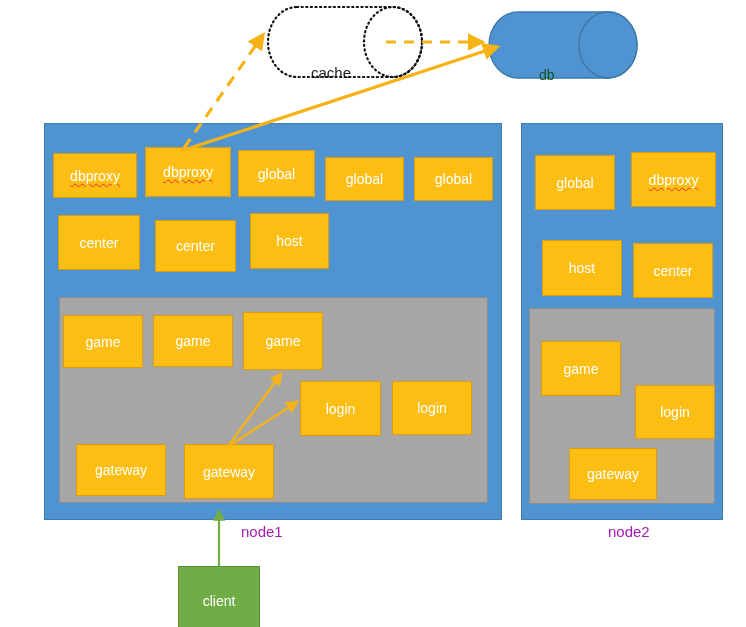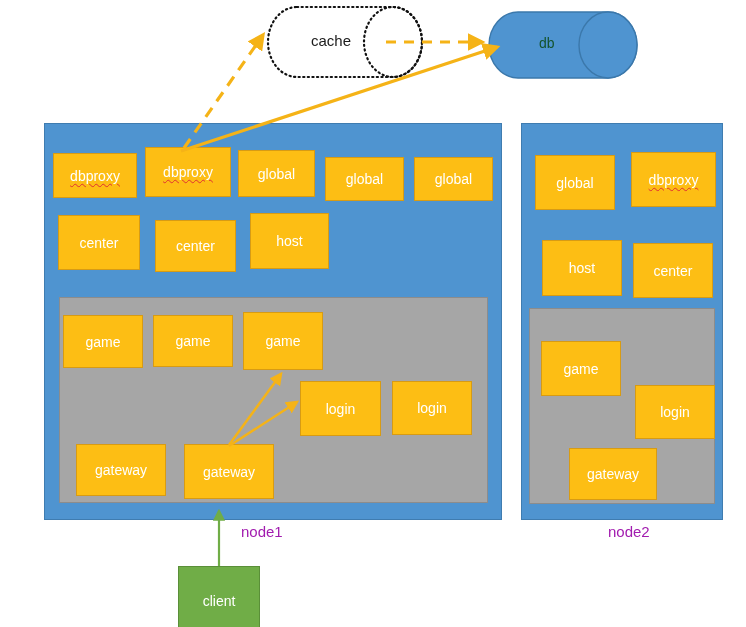--- a/index.html
+++ b/index.html
@@ -70,20 +70,21 @@
     color: #a21caf;
     font-size: 15px;
     font-family: "Liberation Sans", sans-serif;
     white-space: nowrap;
   }
   .cyl-label {
     position: absolute;
     font-size: 14px;
     white-space: nowrap;
     pointer-events: none;
+    margin-top: 32px;
   }
   .cyl-label.db { color: #14532d; }
   .cyl-label.cache { color: #1a1a1a; font-size: 15px; }
   svg.overlay {
     position: absolute;
     left: 0;
     top: 0;
     width: 746px;
     height: 627px;
     pointer-events: none;

